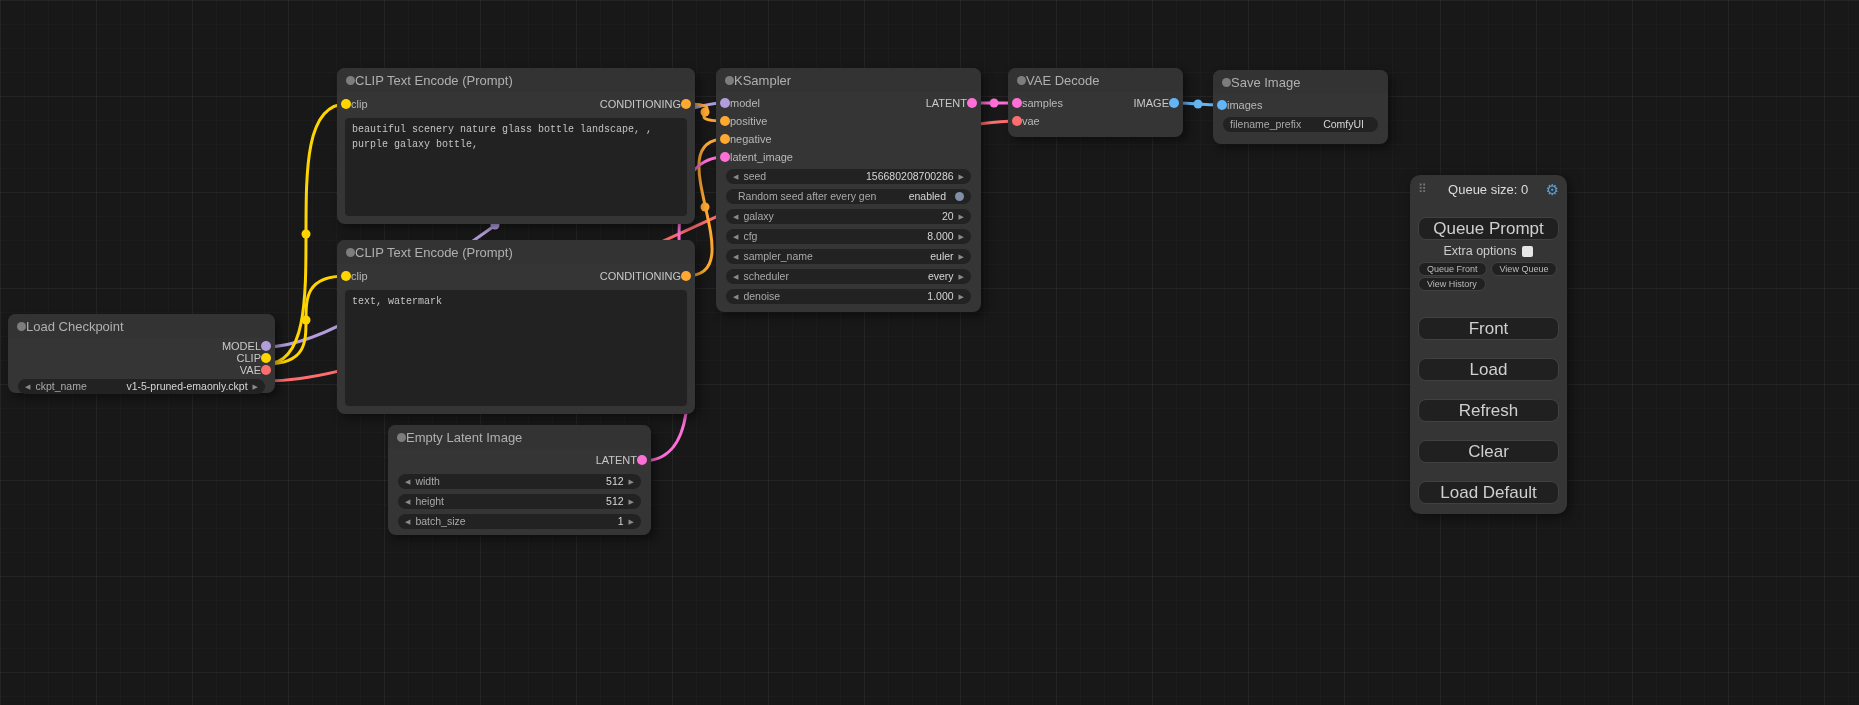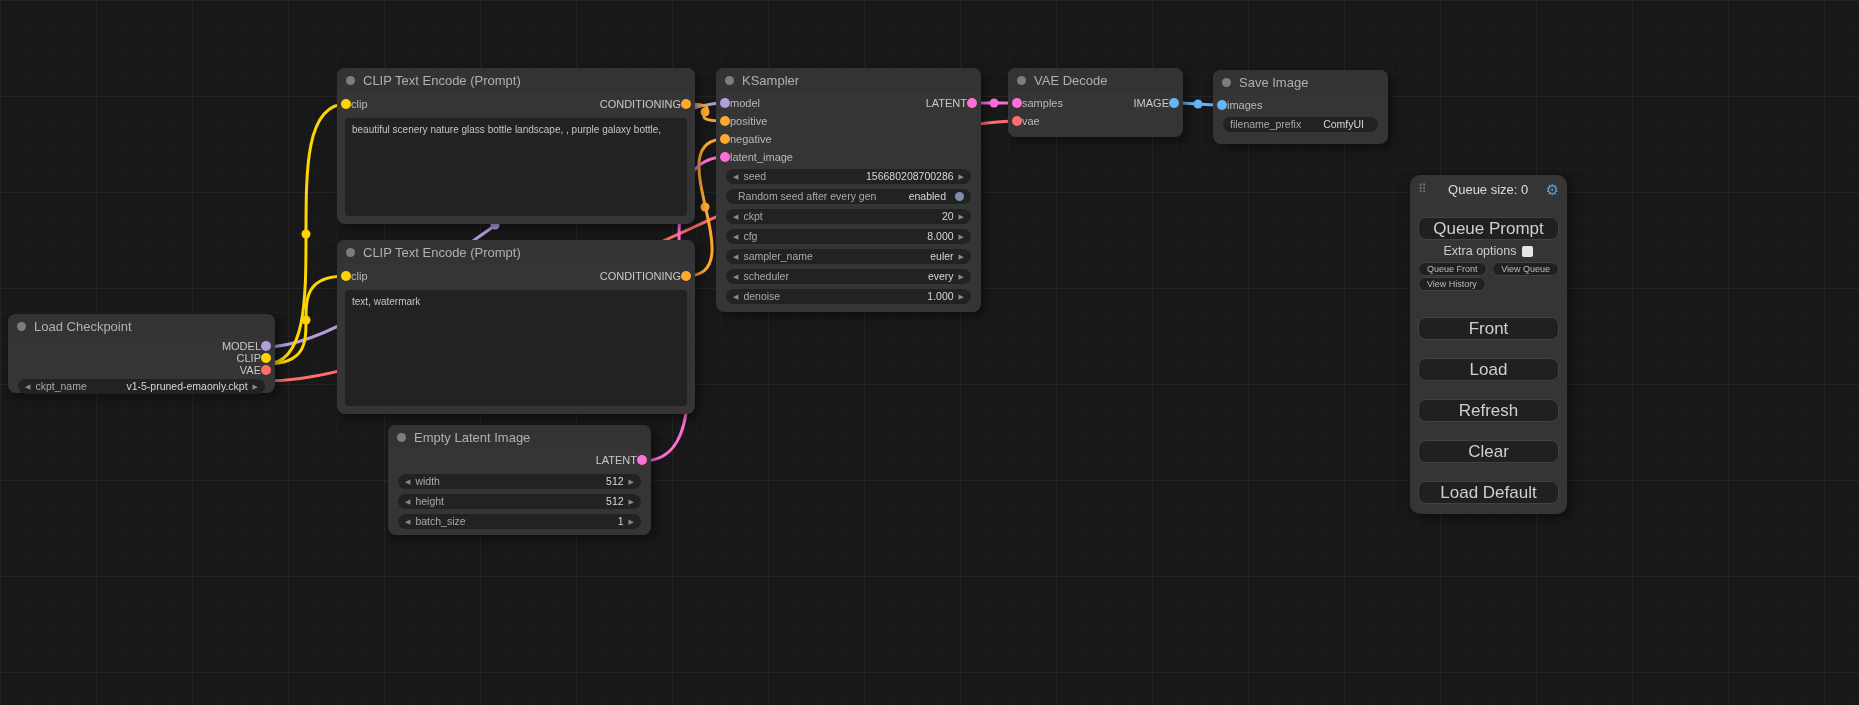--- a/index.html
+++ b/index.html
@@ -19,21 +19,21 @@
   svg.wires{position:absolute;left:0;top:0;z-index:1;pointer-events:none}
   svg.wires path{fill:none;stroke-width:3;stroke-linecap:round}
 
   .node{
     position:absolute;z-index:2;background:#353535;border-radius:8px;
     box-shadow:4px 4px 10px rgba(0,0,0,.45);
     display:flex;flex-direction:column;color:#b8b8b8;
   }
   .node-title{
     flex:0 0 24px;background:#333;border-radius:8px 8px 0 0;
-    display:flex;align-items:center;gap:8px;padding:0 9px;
+    display:flex;align-items:center;padding:0 9px;
     font-size:13px;color:#b0b0b0;white-space:nowrap;
   }
   .title-dot{width:9px;height:9px;border-radius:50%;background:#7d7d7d;flex:0 0 auto}
   .node-body-pad{padding-top:2px}
   .slot-row{display:flex;align-items:center;height:18px;padding:0 4px;font-size:11px;white-space:nowrap}
   .slot-row.h24{height:24px}
   .slot-row.h22{height:22px}
   .slot-row.h17{height:17px;justify-content:flex-end}
   .slot-label{color:#b8b8b8}
   .slot-label.out{color:#c9c9c9}
@@ -43,41 +43,41 @@
     height:15px;margin:2.5px 10px;background:#222;border-radius:8px;
     display:flex;align-items:center;font-size:10.5px;padding:0 7px;gap:5px;
     color:#a9a9a9;white-space:nowrap;flex:0 0 auto;
   }
   .warrow{font-size:7px;color:#8a8a8a;line-height:1;flex:0 0 auto}
   .wlabel{color:#a9a9a9;overflow:hidden;text-overflow:ellipsis}
   .wvalue{margin-left:auto;color:#d6d6d6}
   .toggle-dot{width:9px;height:9px;border-radius:50%;background:var(--slot-color,#7e90a8);flex:0 0 auto;margin-left:4px}
   .prompt-text{
     flex:1;margin:2px 8px 8px;background:#222;border-radius:4px;padding:5px 7px;
-    font-family:Liberation Sans, sans-serif;font-size:10px;line-height:1.45;
+    font-family:Liberation Mono, monospace;font-size:10px;line-height:1.45;
     color:#c4c4c4;white-space:pre-wrap;overflow:hidden;
   }
 
   .menu{
     position:absolute;z-index:3;left:1410px;top:175px;width:157px;
     background:#353535;border-radius:10px;box-shadow:3px 3px 12px rgba(0,0,0,.5);
     padding:4px 8px 10px;color:#ccc;
   }
   .menu-header{display:flex;align-items:center;height:20px;font-size:13px;color:#ddd}
   .drag-handle{color:#777;font-size:12px;margin-right:4px}
   .queue-size{flex:1;text-align:center}
   .gear-icon{color:#5a9fd4;font-size:15px;line-height:1;cursor:pointer}
   .btn{
     display:block;width:100%;background:#202020;border:1px solid #414141;border-radius:8px;
     color:#cfcfcf;font-family:"Liberation Sans",sans-serif;cursor:pointer;
   }
   .btn-big{height:23px;font-size:17px;margin-top:18px}
   .extra-row{display:flex;justify-content:center;align-items:center;gap:6px;height:20px;font-size:12.5px;margin-top:1px}
   .checkbox{width:11px;height:11px;background:#e6e6e6;border-radius:2px;cursor:pointer}
-  .small-row{display:flex;gap:4px;justify-content:space-between;margin-top:1px;height:14px}
+  .small-row{display:flex;gap:4px;justify-content:flex-start;margin-top:1px;height:14px}
   .btn-small{
     height:14px;font-size:9px;border-radius:7px;padding:0 8px;width:auto;
     background:#202020;border:1px solid #414141;color:#bbb;font-family:"Liberation Sans",sans-serif;cursor:pointer;
   }
   .menu-gap{height:8px}
 </style>
 </head>
 <body>
 
 <svg class="wires" width="1859" height="705" viewBox="0 0 1859 705">
@@ -219,21 +219,21 @@
     <span class="wvalue">156680208700286</span>
     <span class="warrow">▶</span>
   </div>
   <div class="widget" style="padding-left:12px">
     <span class="wlabel">Random seed after every gen</span>
     <span class="wvalue">enabled</span>
     <span class="toggle-dot" style="--slot-color: #7E90A8;"></span>
   </div>
   <div class="widget">
     <span class="warrow">◀</span>
-    <span class="wlabel">ckpt</span>
+    <span class="wlabel">galaxy</span>
     <span class="wvalue">20</span>
     <span class="warrow">▶</span>
   </div>
   <div class="widget">
     <span class="warrow">◀</span>
     <span class="wlabel">cfg</span>
     <span class="wvalue">8.000</span>
     <span class="warrow">▶</span>
   </div>
   <div class="widget">

